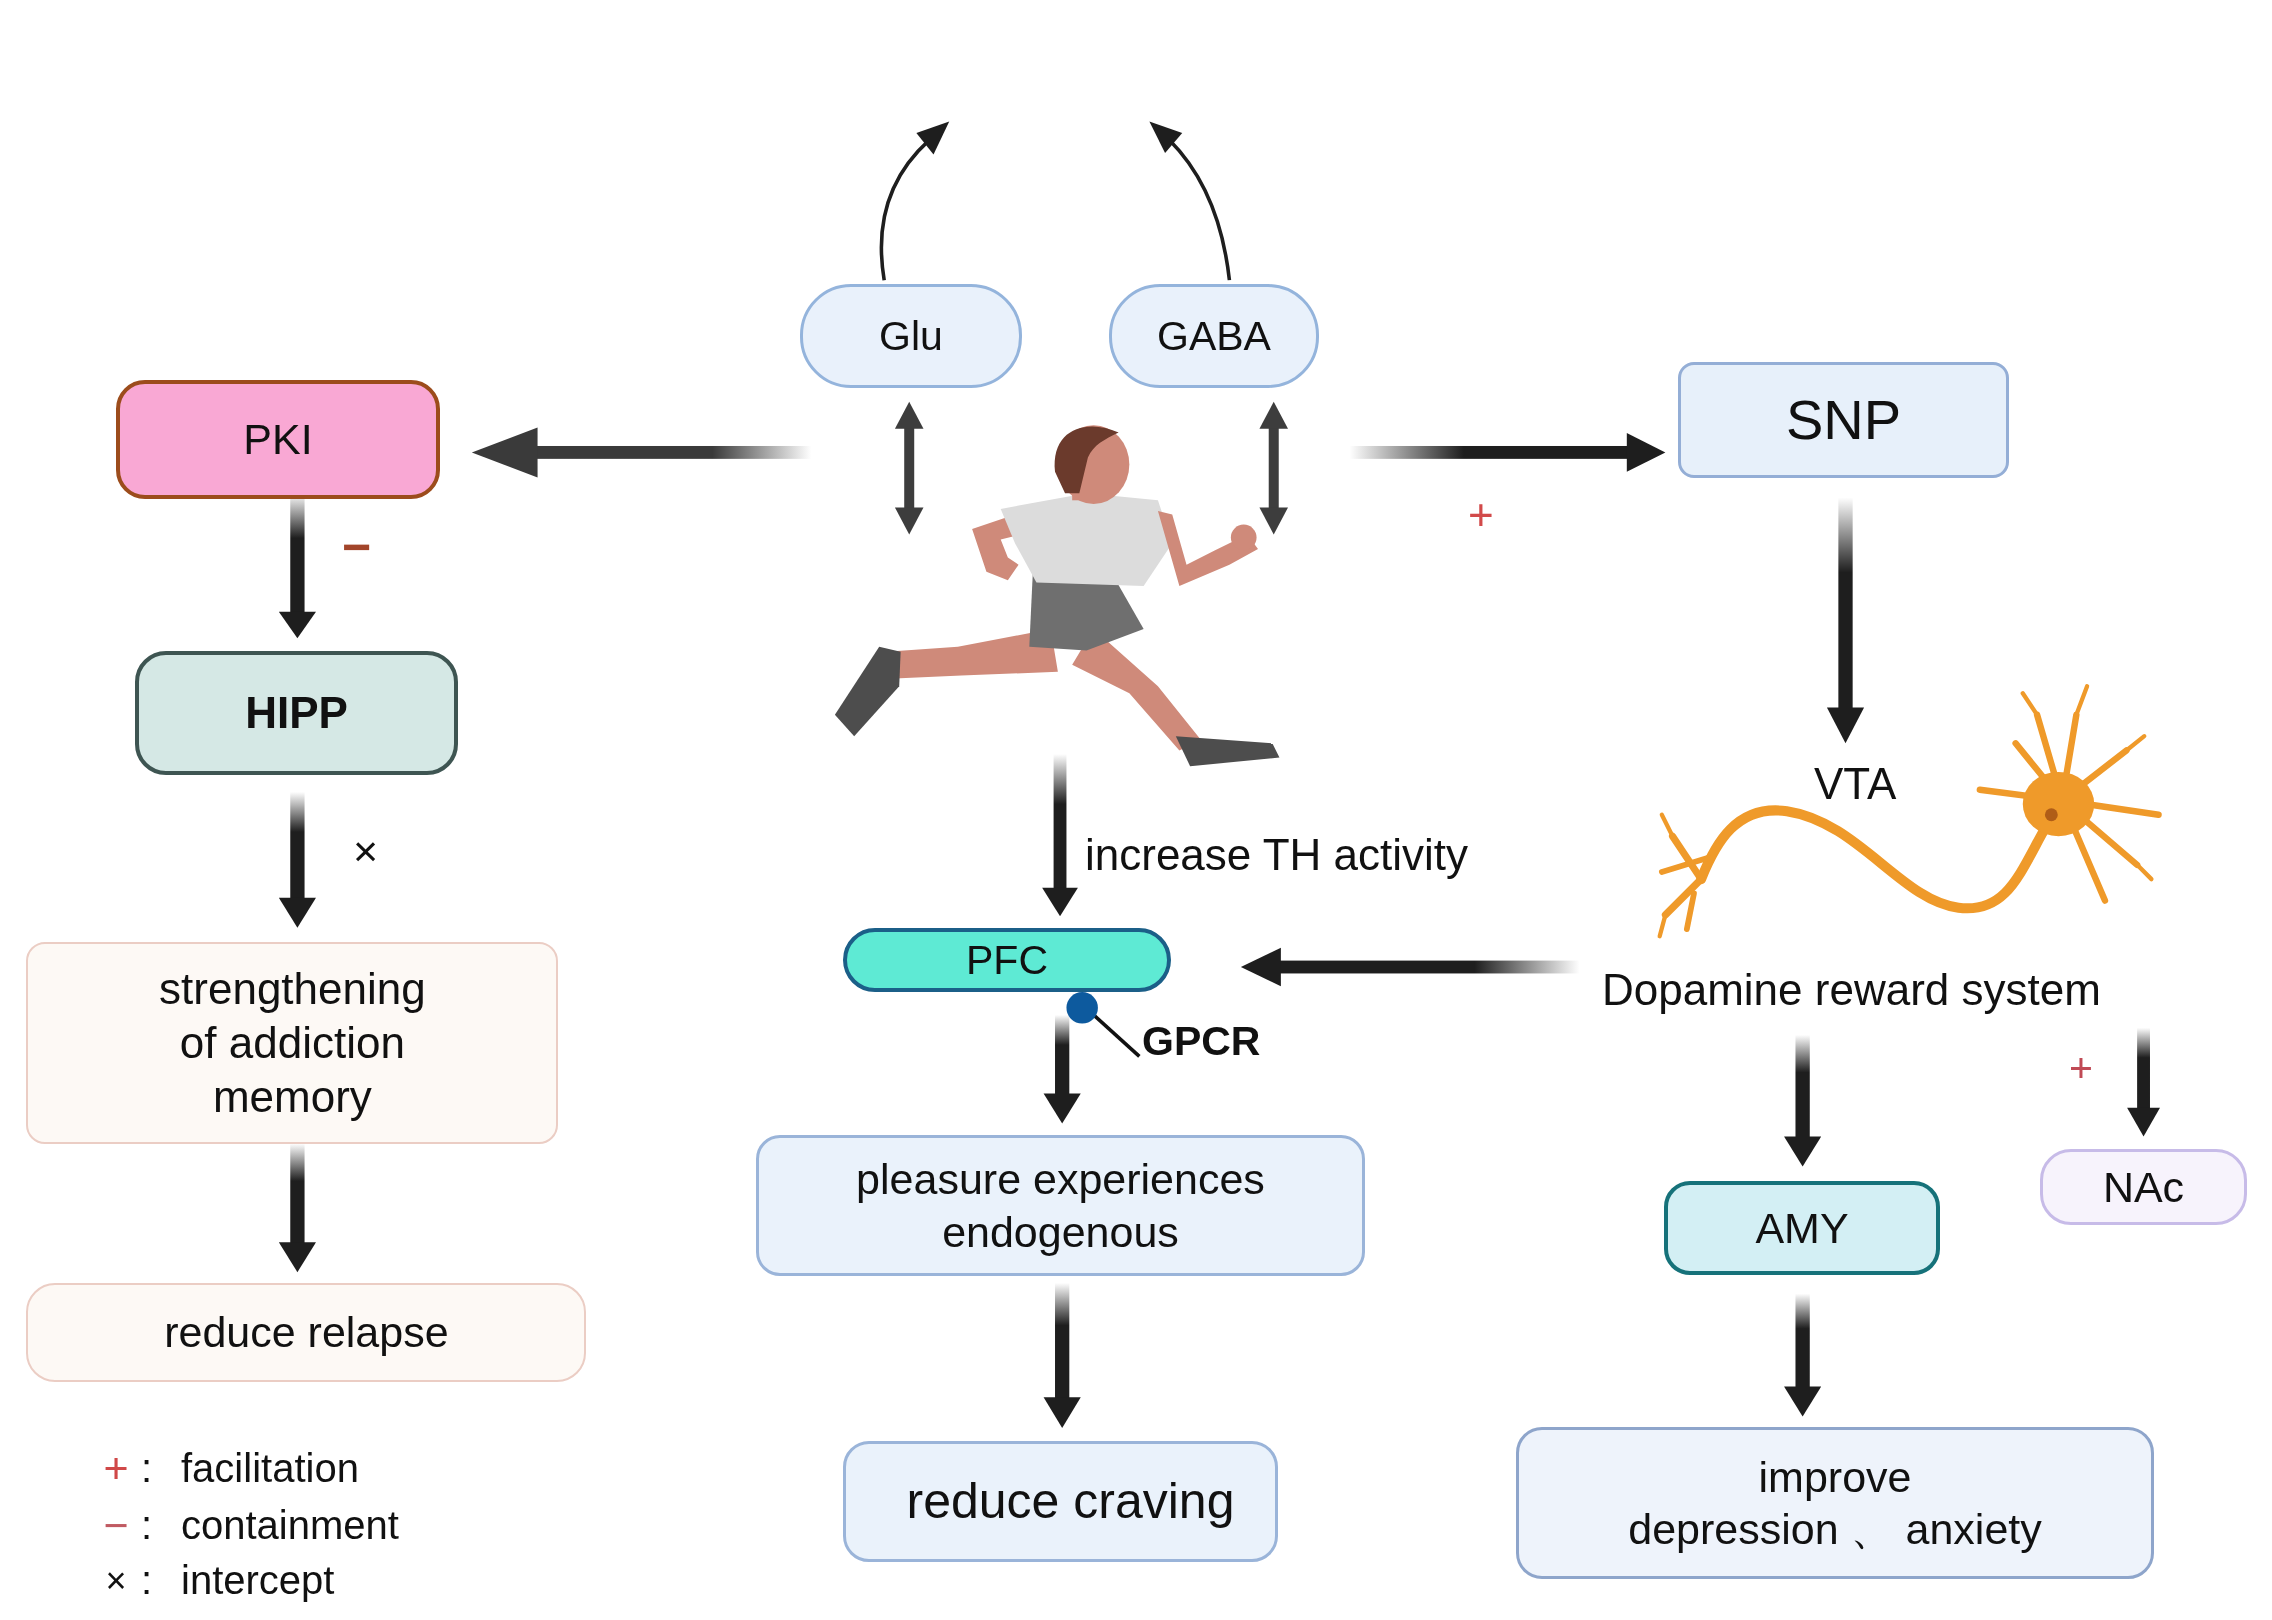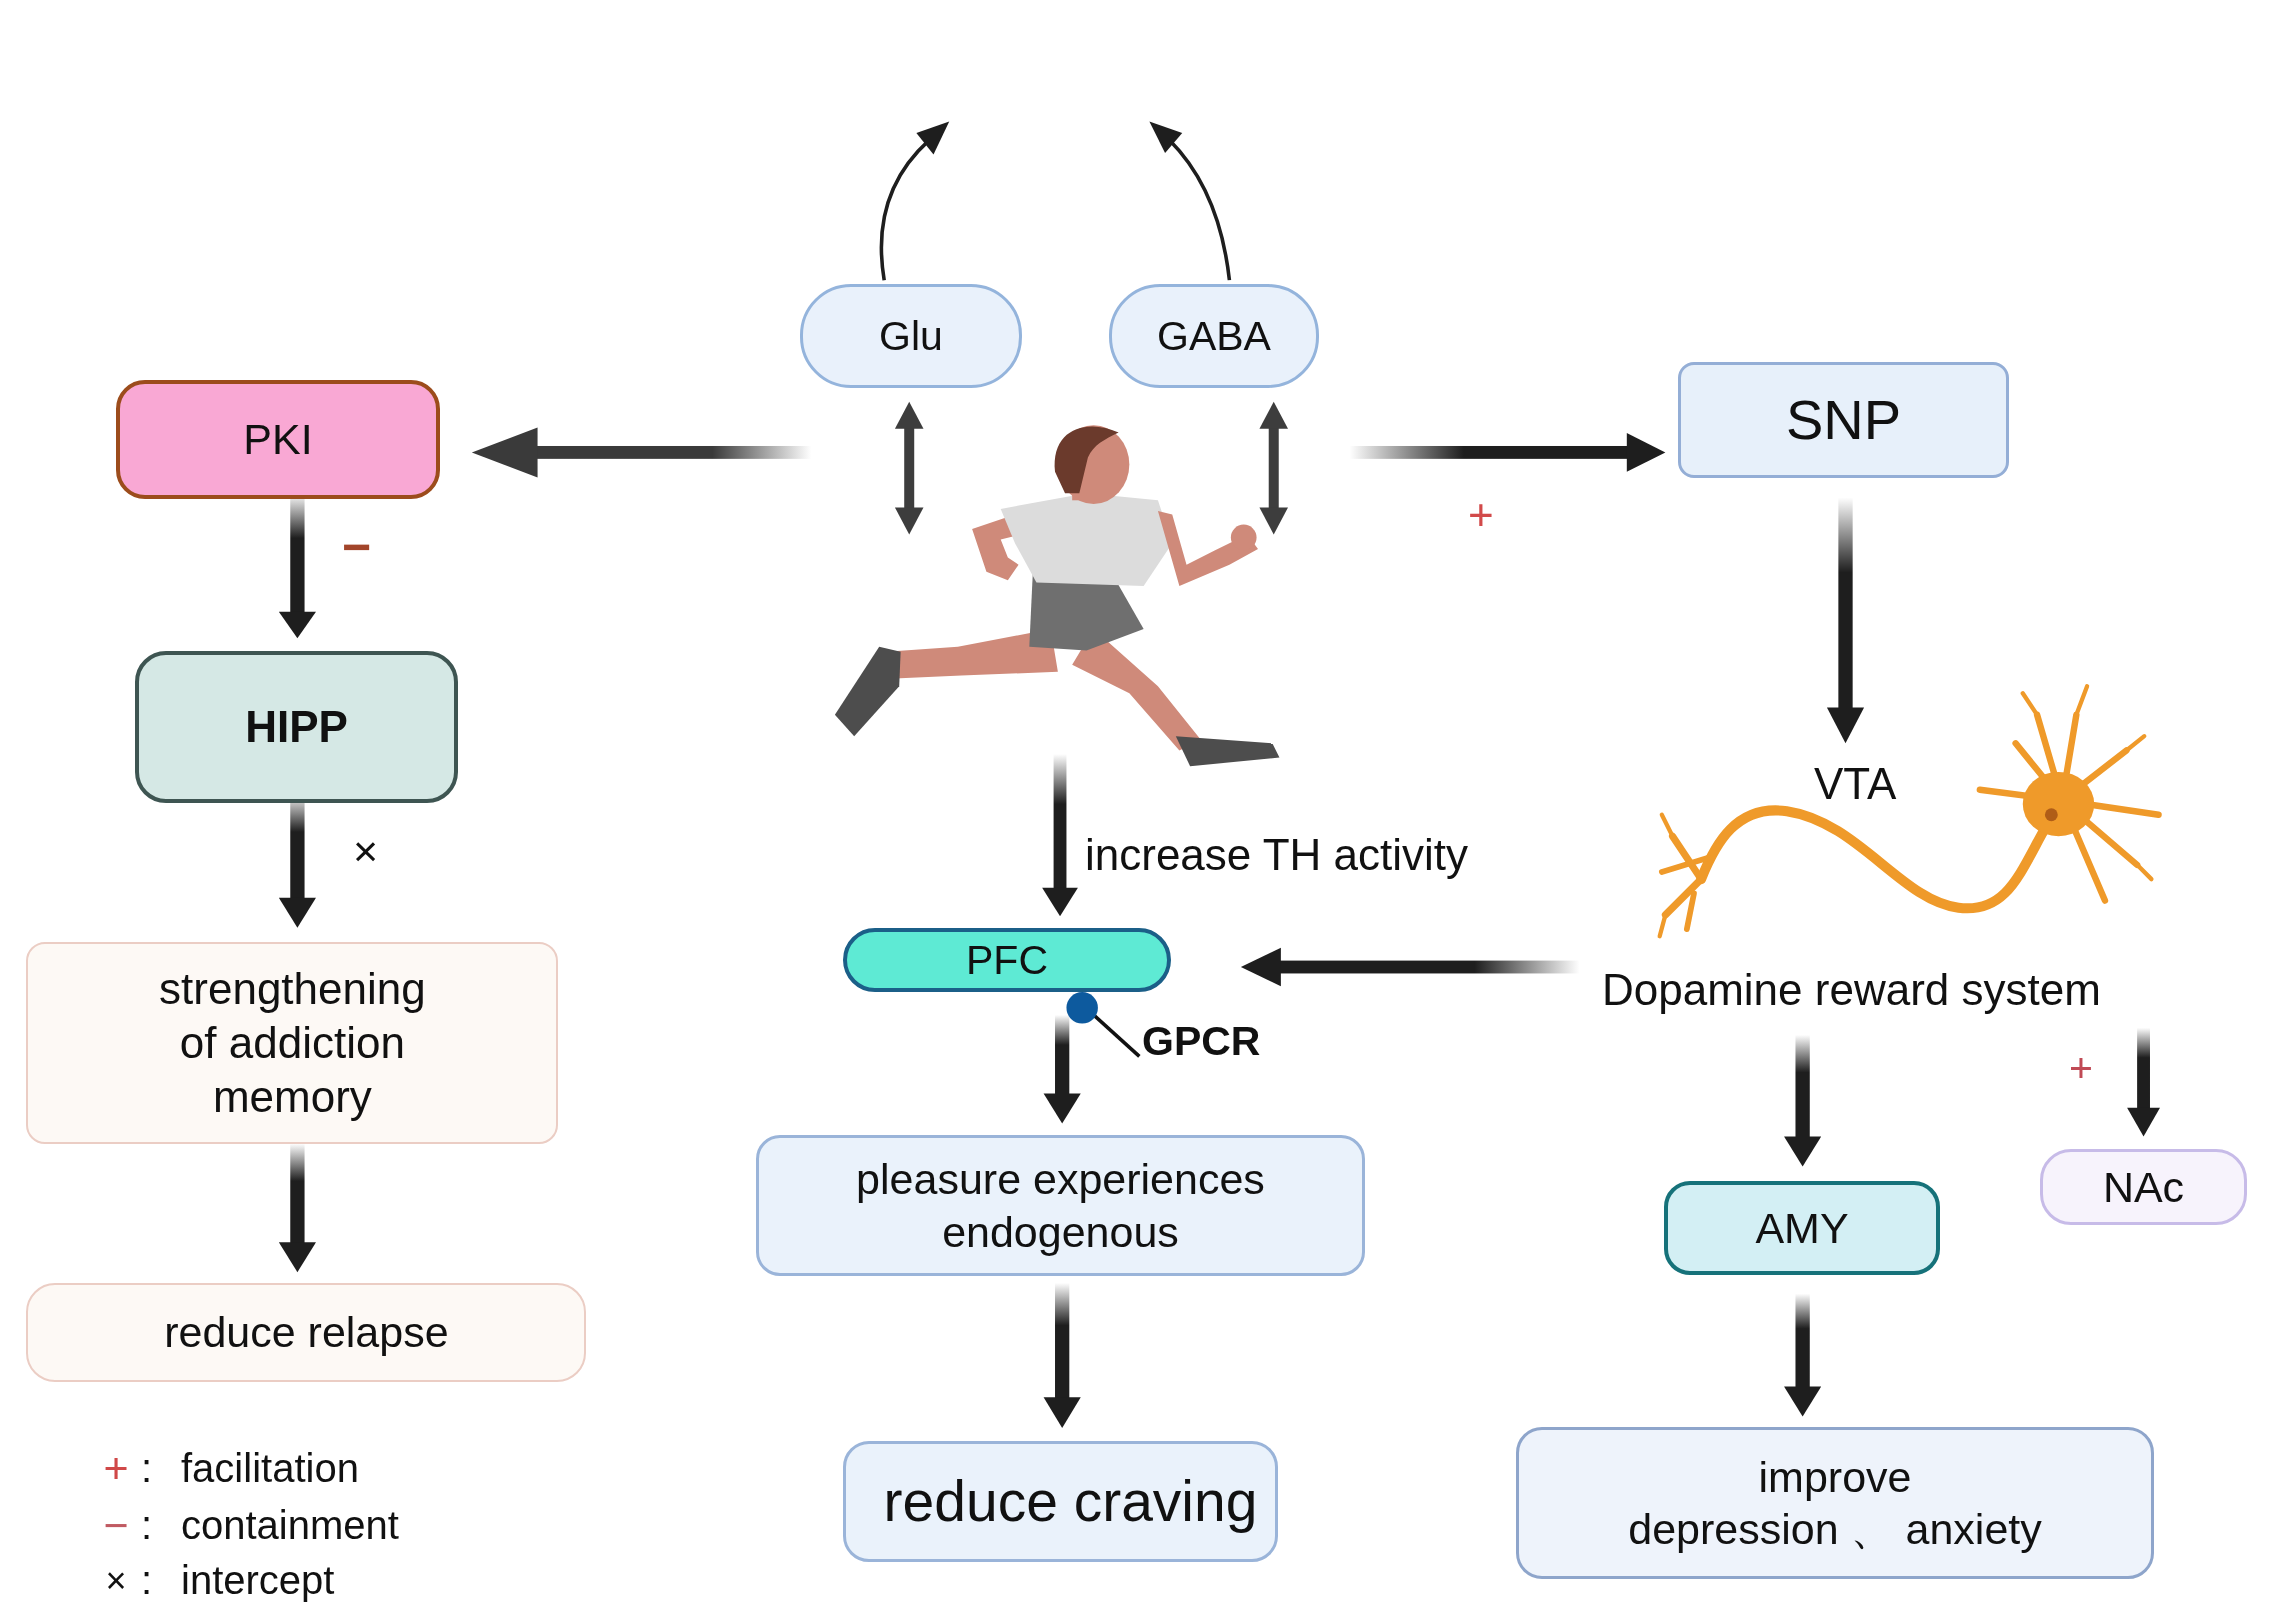--- a/index.html
+++ b/index.html
@@ -13,32 +13,32 @@
   .n-neuro { left: 756px; top: 29px; width: 567px; height: 97px; border-radius: 49px;
              border-width: 3.6px; border-color: #c1b6e6; background: #f7f3fc; font-size: 41px; }
   .n-glu { left: 800px; top: 284px; width: 222px; height: 104px; border-radius: 51px;
            border-width: 3.6px; border-color: #94b4dc; background: #e9f1fb; font-size: 41px; }
   .n-gaba { left: 1109px; top: 284px; width: 210px; height: 104px; border-radius: 51px;
             border-width: 3.6px; border-color: #94b4dc; background: #e9f1fb; font-size: 41px; }
   .n-pki { left: 116px; top: 380px; width: 324px; height: 119px; border-radius: 29px;
            border-width: 4.3px; border-color: #9c4c1c; background: #f9a8d4; font-size: 43px; }
   .n-snp { left: 1678px; top: 362px; width: 331px; height: 116px; border-radius: 16px;
            border-width: 3.6px; border-color: #94aed6; background: #e7f0fa; font-size: 56px; }
-  .n-hipp { left: 135px; top: 651px; width: 323px; height: 152px; border-radius: 31px;
+  .n-hipp { left: 135px; top: 651px; width: 323px; height: 124px; border-radius: 31px;
             border-width: 4.3px; border-color: #3e5552; background: #d5e8e5; font-size: 44px; font-weight: bold; }
   .n-strength { left: 26.4px; top: 942px; width: 532px; height: 202px; border-radius: 19px;
                 border-width: 2.9px; border-color: #ebcdc4; background: #fdf9f5; font-size: 44px; }
   .n-relapse { left: 26.4px; top: 1283px; width: 560px; height: 99px; border-radius: 29px;
                border-width: 2.9px; border-color: #ebcdc4; background: #fdf9f5; font-size: 43px; }
   .n-pfc { left: 843px; top: 928px; width: 328px; height: 64px; border-radius: 36px;
            border-width: 4.3px; border-color: #1b5f88; background: #5eead4; font-size: 41px; }
   .n-endo { left: 756px; top: 1135px; width: 609px; height: 141px; border-radius: 24px;
             border-width: 3.6px; border-color: #9ab4d9; background: #eaf2fb; font-size: 43px; }
   .n-craving { left: 843px; top: 1441px; width: 435px; height: 121px; border-radius: 26px;
-               border-width: 3.6px; border-color: #9ab4d9; background: #eaf2fb; font-size: 57px; padding-left: 20px; }
+               border-width: 3.6px; border-color: #9ab4d9; background: #eaf2fb; font-size: 50px; padding-left: 20px; }
   .n-amy { left: 1664px; top: 1181px; width: 276px; height: 94px; border-radius: 26px;
            border-width: 4.3px; border-color: #16727a; background: #d3eff4; font-size: 43px; }
   .n-nac { left: 2040px; top: 1149px; width: 207px; height: 76px; border-radius: 31px;
            border-width: 3.6px; border-color: #c7bbe8; background: #f7f3fc; font-size: 43px; }
   .n-improve { left: 1516px; top: 1427px; width: 638px; height: 152px; border-radius: 26px;
                border-width: 3.6px; border-color: #8ea5cb; background: #eef3fb; font-size: 43px; }
 
   .label { position: absolute; font-size: 43px; line-height: 1.3; white-space: nowrap; }
   .lbl-repair { left: 1874px; top: 520px; }
   .lbl-vta { left: 1814px; top: 755px; font-size: 44px; }

